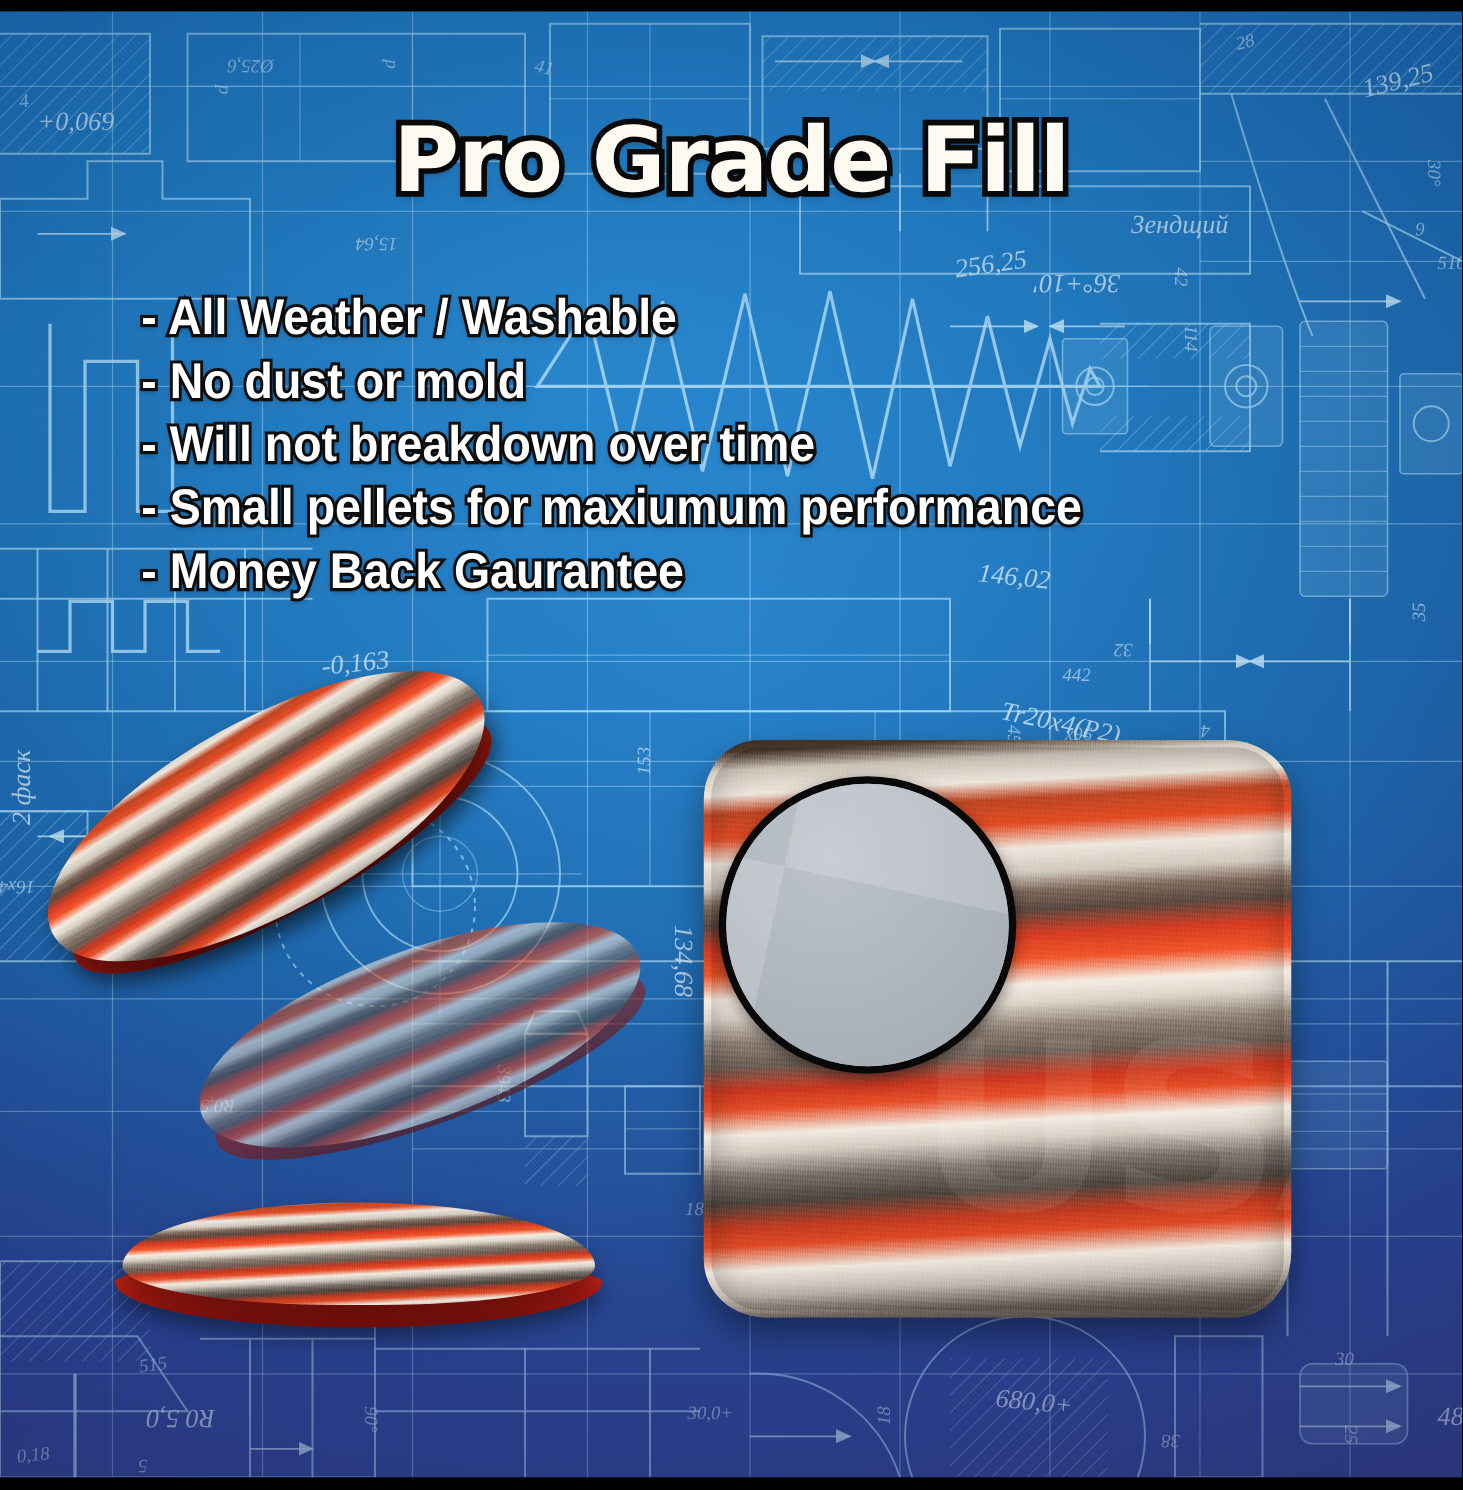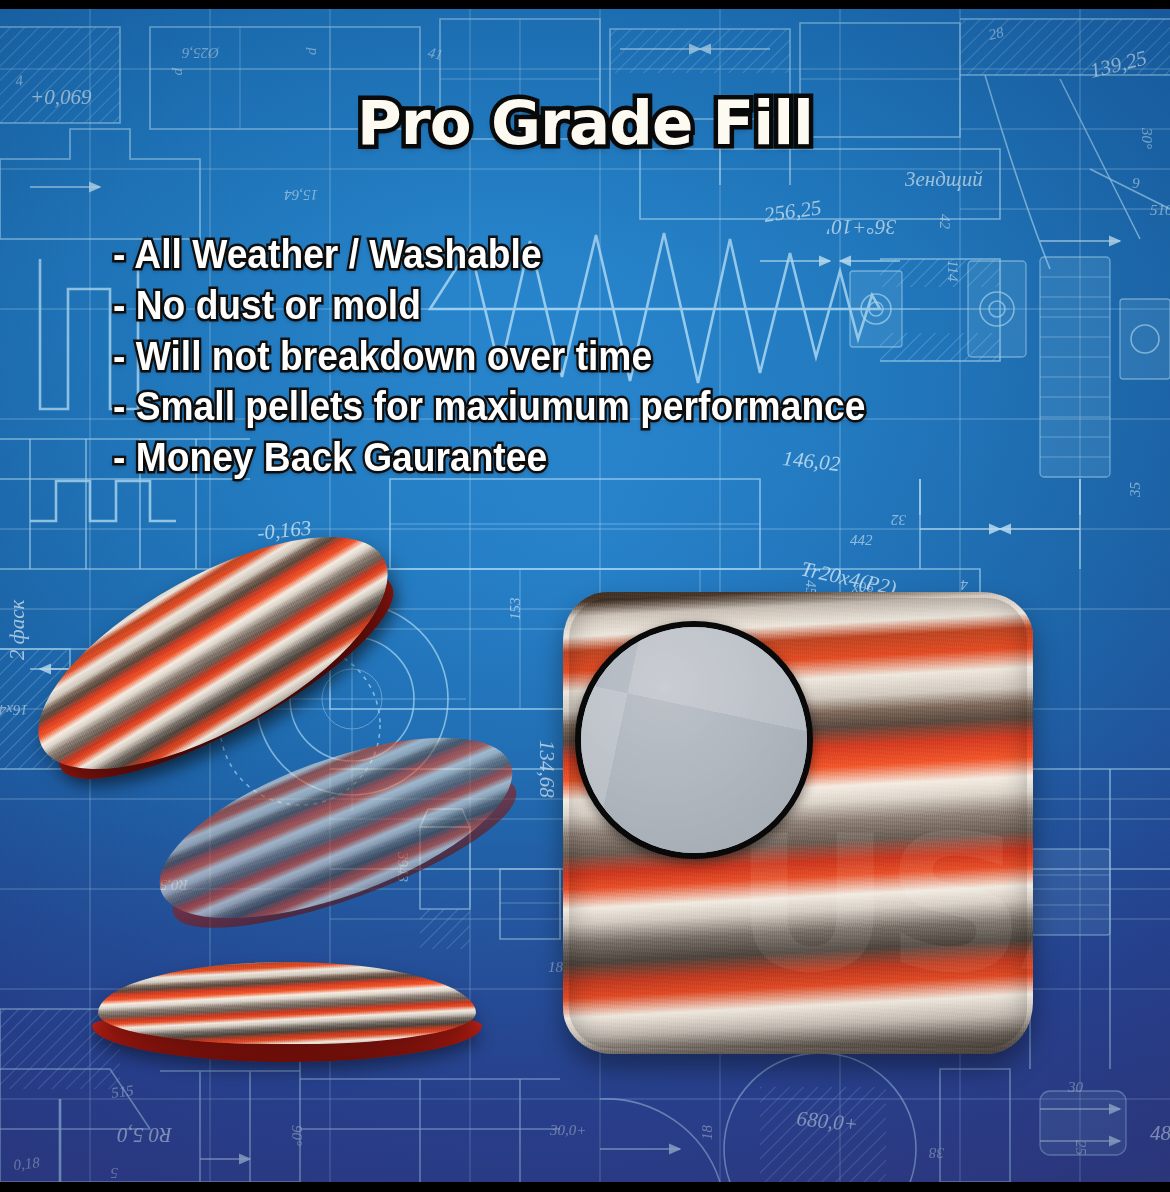--- a/index.html
+++ b/index.html
@@ -52,21 +52,21 @@
   .hatch-a{fill:url(#hatchA);}
   .arrowline{stroke:#bfe6fd;stroke-opacity:.8;stroke-width:1.4;fill:none;}
 
   
   .headline{
     position:absolute;
     left:0;right:0;
     top:92px;
     text-align:center;
     z-index:30;
-    font-size:61px;
+    font-size:72px;
     line-height:1;
     font-weight:700;
     letter-spacing:-1px;
     color:#fdfaf2;
     font-family:"DejaVu Sans", sans-serif;
     -webkit-text-stroke:9px #0b0b0b;
     paint-order:stroke fill;
     text-shadow:0 3px 7px rgba(0,0,0,.45);
   }
 

